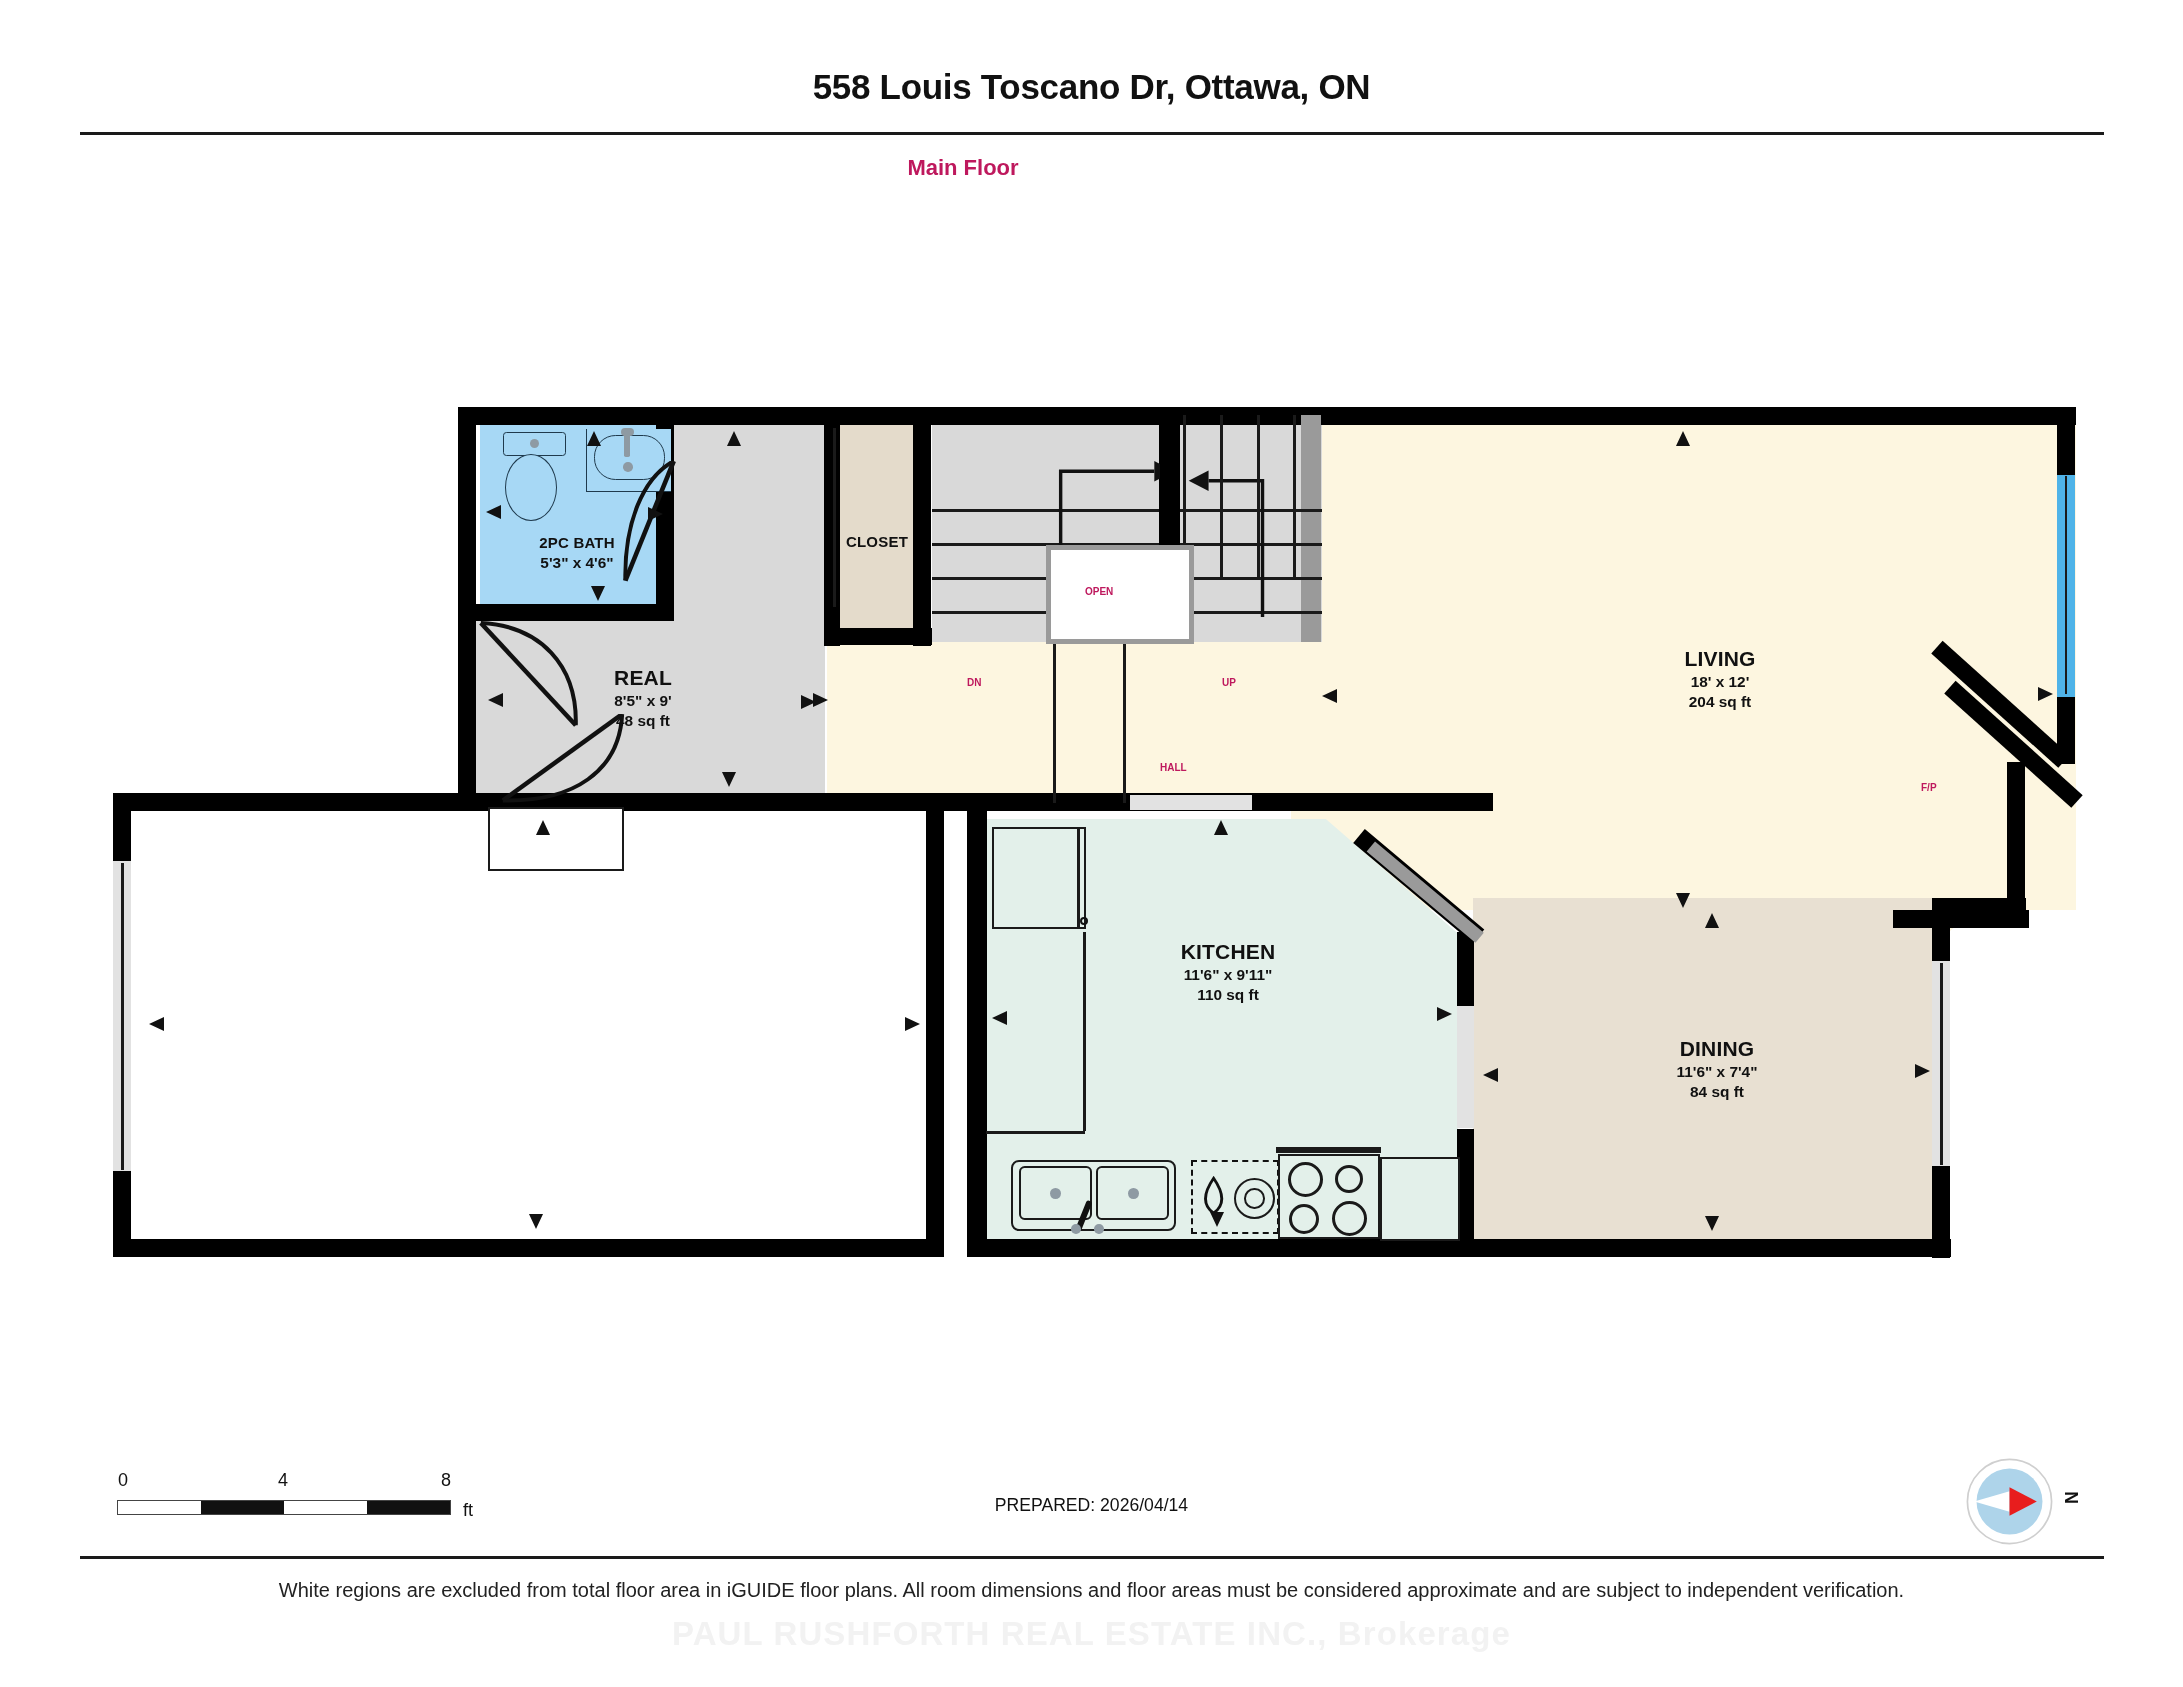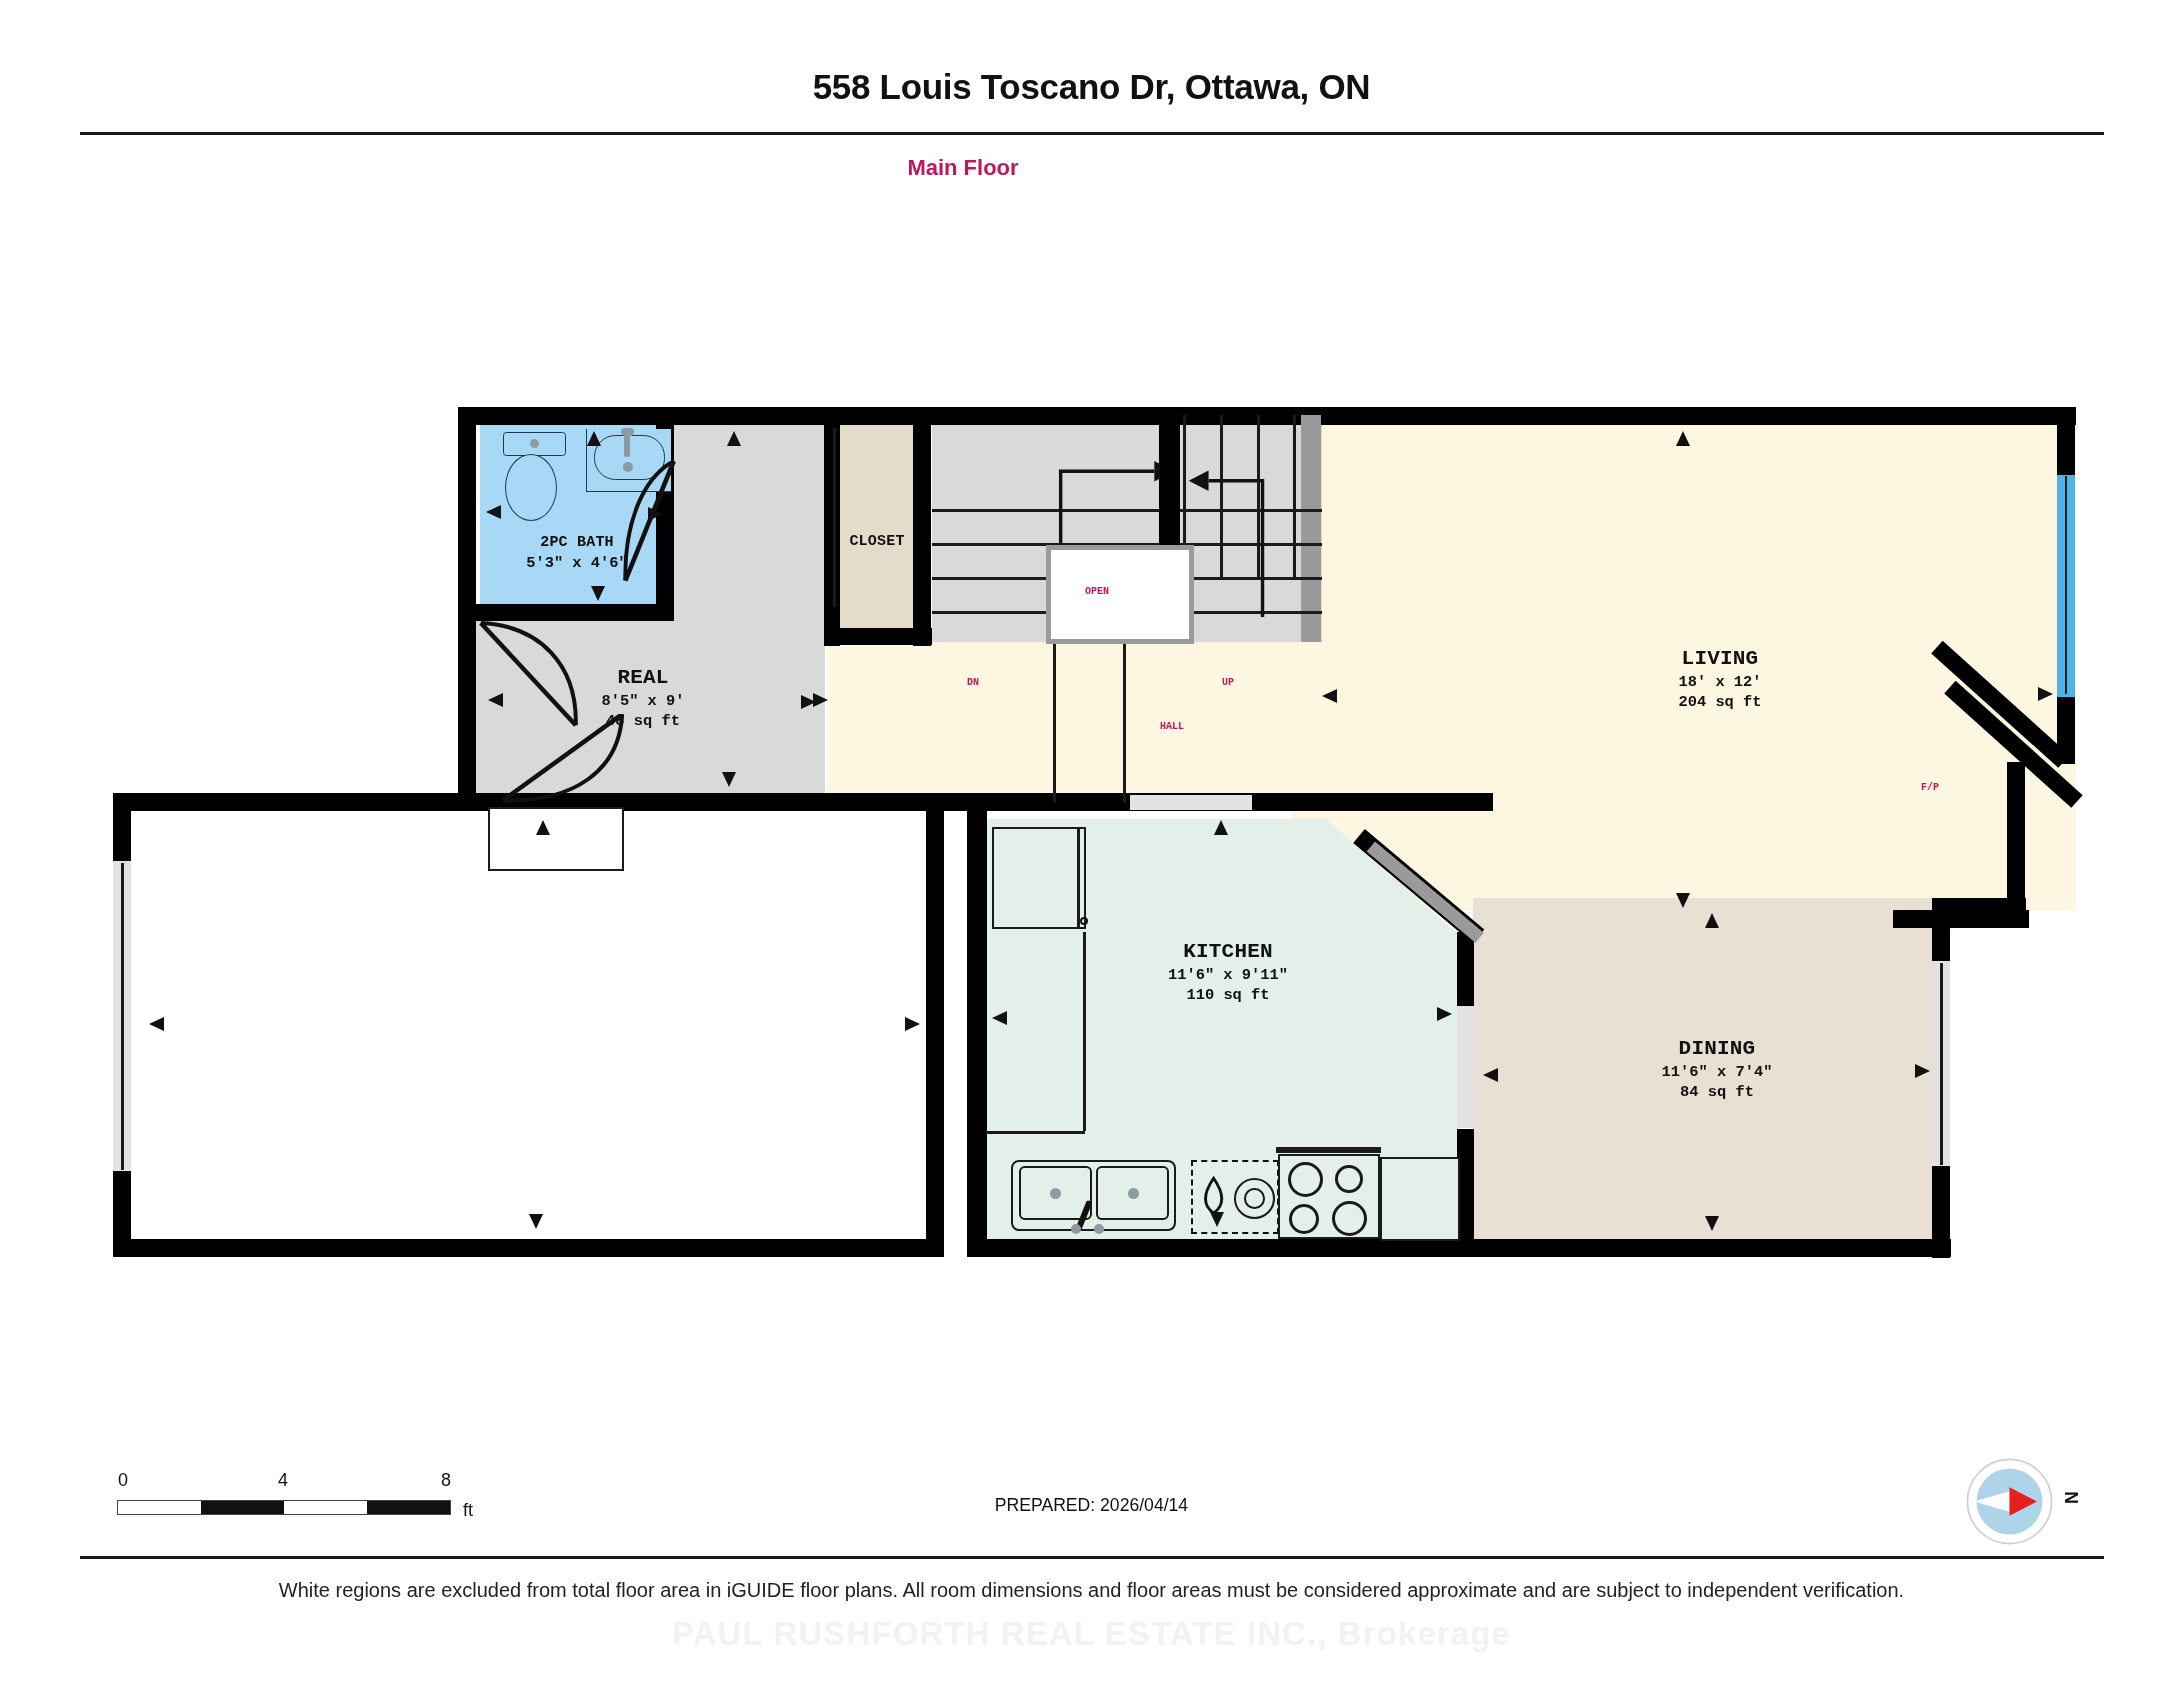--- a/index.html
+++ b/index.html
@@ -39,21 +39,21 @@
     text-align: center;
     font-size: 22px;
     font-weight: bold;
     color: #be185d;
   }
 
   
   #plan {
     position: absolute;
     left: 0; top: 0;
-    width: 1776px; height: 1687px; font-family: Liberation Mono, monospace;
+    width: 1776px; height: 1687px;
   }
 
   
   .wall      { position: absolute; background: #000000; }
   .room      { position: absolute; }
   .r-living  { background: #fdf6e0; }
   .r-hall    { background: #fdf6e0; }
   .r-dining  { background: #e8e0d2; }
   .r-kitchen { background: #e3f0ea; }
   .r-bath    { background: #a7d8f5; }
@@ -389,21 +389,21 @@
   <div class="rlabel" style="left:1586px; top:1035px; width:262px;">
     <div class="nm">DINING</div>
     <div class="dim">11'6" x 7'4"</div>
     <div class="sq">84 sq ft</div>
   </div>
 
 
   <div class="tag" style="left:1085px; top:586px;">OPEN</div>
   <div class="tag" style="left:967px; top:677px;">DN</div>
   <div class="tag" style="left:1222px; top:677px;">UP</div>
-  <div class="tag" style="left:1160px; top:721px;">HALL</div>
+  <div class="tag" style="left:1160px; top:762px;">HALL</div>
   <div class="tag" style="left:1921px; top:782px;">F/P</div>
 
 </div>
 
 <div id="scalebar-wrap">
   <div class="sb-nums" style="left:1.1px;">0</div>
   <div class="sb-nums" style="left:161px;">4</div>
   <div class="sb-nums" style="left:324px;">8</div>
   <div id="sb-bar">
     <div class="sb-w"></div>

